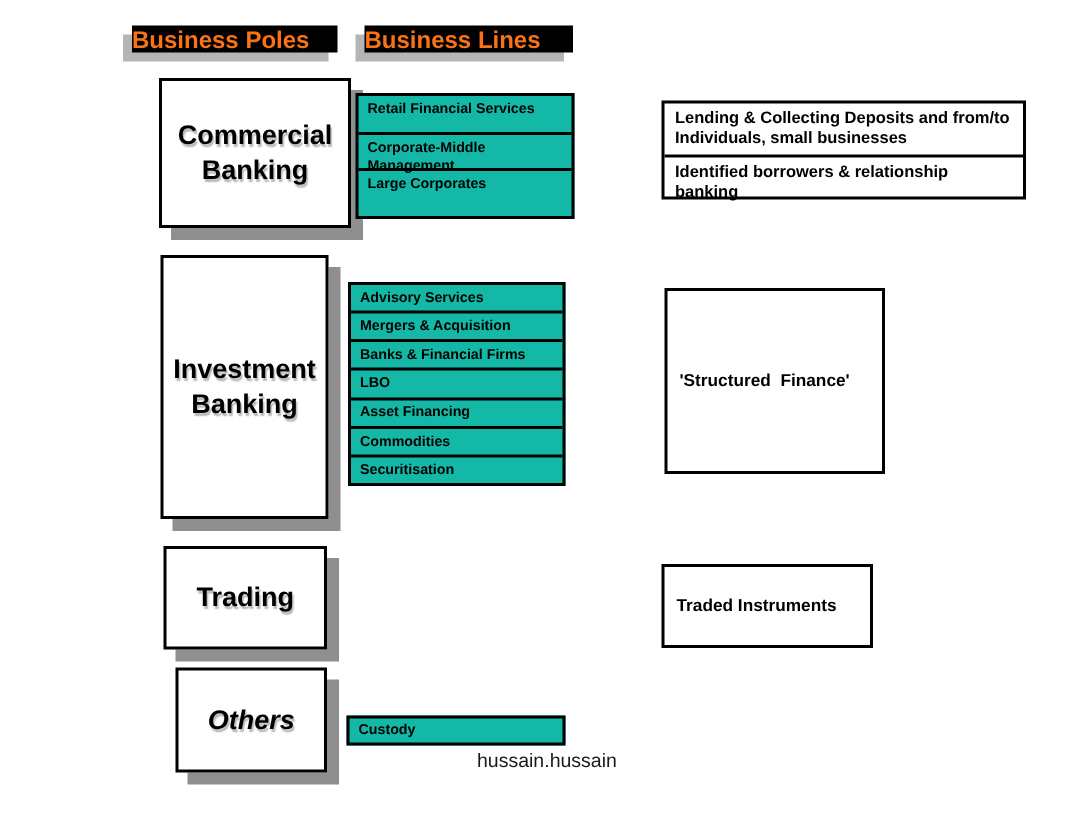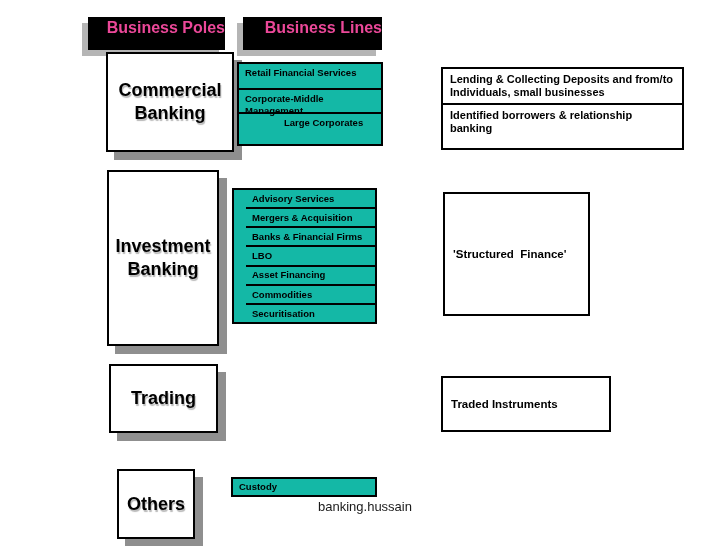--- a/index.html
+++ b/index.html
@@ -9,27 +9,27 @@
     width: 728px;
     height: 546px;
     background: #ffffff;
     font-family: "Liberation Sans", "DejaVu Sans", sans-serif;
     overflow: hidden;
   }
 
   
   .hdr {
     position: absolute;
-    height: 33px;
+    height: 18px;
     background: #000000;
-    color: #ec4899;
+    color: #f97316;
     font-weight: bold;
     font-size: 16px;
     line-height: 22px;
-    text-align: right;
+    text-align: left;
     box-shadow: -6px 6px 0 0 #b5b5b5;
     white-space: nowrap;
   }
 
   
   .pole {
     position: absolute;
     background: #ffffff;
     border: 2px solid #000000;
     box-shadow: 8px 8px 0 0 #8f8f8f;
@@ -104,51 +104,51 @@
 <div id="slide">
 
   <div class="hdr" style="left:88px; top:17px; width:137px;">Business Poles</div>
   <div class="hdr" style="left:243px; top:17px; width:139px;">Business Lines</div>
 
   <div class="pole" style="left:106px; top:52px; width:128px; height:100px;">Commercial
 Banking</div>
   <div class="pole" style="left:107px; top:170px; width:112px; height:176px;text-align:center;">Investment
 Banking</div>
   <div class="pole" style="left:109px; top:364px; width:109px; height:69px;">Trading</div>
-  <div class="pole" style="left:117px; top:469px; width:78px; height:70px;">Others</div>
+  <div class="pole" style="left:117px; top:445px; width:101px; height:70px;font-style:italic;">Others</div>
 
   <div class="rows v-top" style="left:237px; top:62px; width:146px; height:84px;">
     <div class="row" style="height:26px;">Retail Financial Services</div>
     <div class="row" style="height:24px;">Corporate-Middle Management</div>
-    <div class="row" style="flex:1;margin-left:39px;">Large Corporates</div>
+    <div class="row" style="flex:1;">Large Corporates</div>
   </div>
 
-  <div class="rows v-center" style="left:232px; top:188px; width:145px; height:136px;padding-left:12px;">
+  <div class="rows v-center" style="left:232px; top:188px; width:145px; height:136px;">
     <div class="row">Advisory Services</div>
     <div class="row">Mergers &amp; Acquisition</div>
     <div class="row">Banks &amp; Financial Firms</div>
     <div class="row">LBO</div>
     <div class="row">Asset Financing</div>
     <div class="row">Commodities</div>
     <div class="row">Securitisation</div>
   </div>
 
 
   <div class="rows v-center" style="left:231px; top:477px; width:146px; height:20px;">
     <div class="row">Custody</div>
   </div>
 
-  <div class="descbox" style="left:441px; top:67px; width:243px; height:83px;">
+  <div class="descbox" style="left:441px; top:67px; width:243px; height:66px;">
     <div class="cell divided" style="height:36px;">Lending &amp; Collecting Deposits and from/to Individuals, small businesses</div>
     <div class="cell">Identified borrowers &amp; relationship banking</div>
   </div>
 
   <div class="descbox single" style="left:443px; top:192px; width:147px; height:124px;">
     <div class="cell">'Structured  Finance'</div>
   </div>
 
-  <div class="descbox single" style="left:441px; top:376px; width:170px; height:56px;">
+  <div class="descbox single" style="left:441px; top:376px; width:141px; height:56px;">
     <div class="cell">Traded Instruments</div>
   </div>
 
-  <div class="credit" style="left:318px; top:499px;">banking.hussain</div>
+  <div class="credit" style="left:318px; top:499px;">hussain.hussain</div>
 
 </div>
 
 </body></html>

